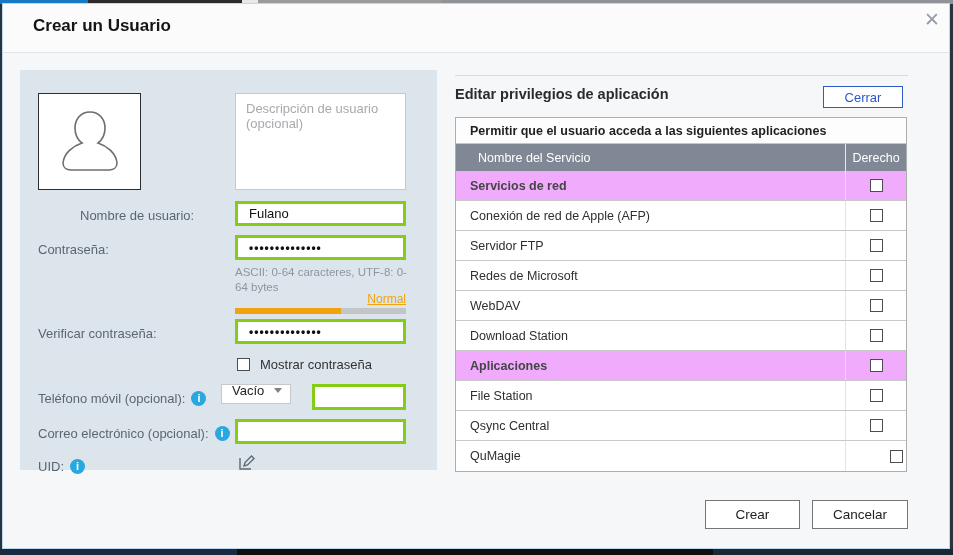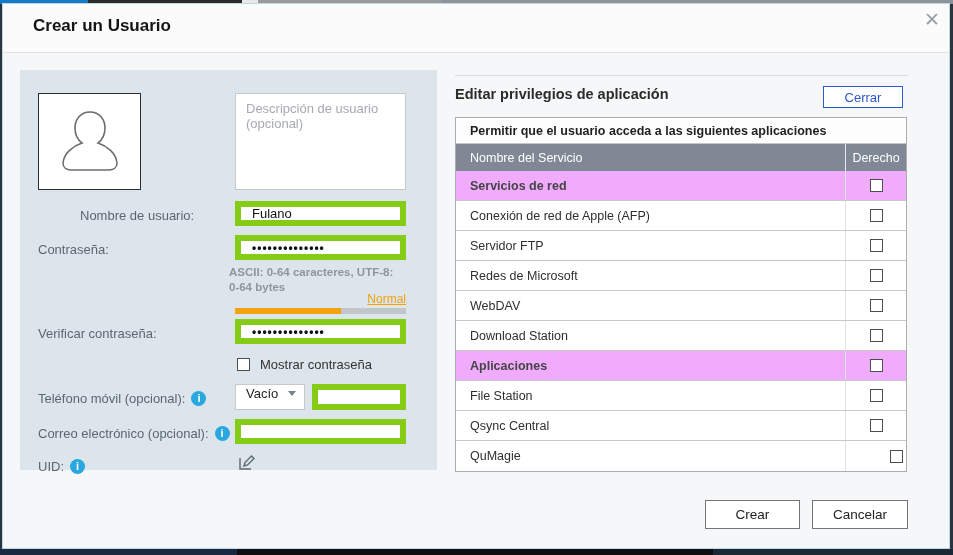--- a/index.html
+++ b/index.html
@@ -31,50 +31,50 @@
   
   .panel { left:20px; top:70px; width:417px; height:400px; background:#dde5ec; overflow:hidden; }
   .avatar-box { left:38px; top:93px; width:103px; height:97px; background:#fff; border:1px solid #2e2e2e;
                 display:flex; align-items:center; justify-content:center; }
   .lbl { left:38px; font-size:13px; color:#5c6670; white-space:nowrap; }
   .lbl .txt { vertical-align:middle; }
   textarea.desc { left:235px; top:93px; width:171px; height:97px; border:1px solid #c8c8c8;
                   resize:none; padding:7px 10px; font-family:"Liberation Sans",sans-serif;
                   font-size:13px; color:#333; background:#fff; }
   textarea.desc::placeholder { color:#a6aaae; }
-  input.fld { width:171px; height:25px; border:6px solid #84cc16; background:#fff;
+  input.fld { width:171px; height:25px; border:3px solid #84cc16; background:#fff;
               padding:0 11px; font-size:13px; color:#111; font-family:"Liberation Sans",sans-serif; }
   input.pwd { font-weight:bold; letter-spacing:1px; font-size:12px; }
-  .hint { left:229px; top:265px; width:172px; font-size:11.5px; line-height:1.3; color:#8d969e;font-weight:bold; }
+  .hint { left:235px; top:265px; width:172px; font-size:11.5px; line-height:1.3; color:#8d969e; }
   .strength-label { left:235px; top:292px; width:171px; text-align:right; font-size:12px; color:#f0a30a;text-decoration:underline; }
   .strength-track { left:235px; top:308px; width:171px; height:6px; background:#c2c6c9; }
   .strength-fill { height:6px; background:#f2a20d; }
   .cbox { width:13px; height:13px; background:#fff; border:1px solid #4d4d4d; display:inline-block; }
   .cb-label { font-size:13px; color:#333; }
   .info-icon { display:inline-block; width:15px; height:15px; border-radius:50%; background:#29a8e0;
                color:#fff; font-size:11px; font-weight:bold; text-align:center; line-height:15px;
                vertical-align:middle; margin-left:6px; font-style:normal; }
-  .select { left:235px; top:384px; width:70px; height:26px; background:#fff; border:1px solid #c8c8c8;
+  .select { left:221px; top:384px; width:70px; height:20px; background:#fff; border:1px solid #c8c8c8;
             font-size:13px; color:#222; display:flex; align-items:center; padding:0 8px 8px 10px;
             justify-content:space-between; cursor:pointer; }
   .chev { width:0; height:0; border-left:4px solid transparent; border-right:4px solid transparent;
           border-top:5px solid #7a828a; }
   .edit-icon { left:238px; top:454px; }
 
   
   .hrule { left:455px; top:75px; width:453px; height:1px; background:#dadada; }
   .priv-title { left:455px; top:86px; font-size:14.5px; font-weight:bold; color:#2b2b2b; }
   .btn-cerrar { left:823px; top:86px; width:80px; height:22px; background:#fff;
                 border:1px solid #2e5cc5; color:#2b57c8; font-size:13px;
                 font-family:"Liberation Sans",sans-serif; cursor:pointer; }
   .table { left:455px; top:117px; width:452px; border:1px solid #adadad; background:#fff; }
   .tcaption { height:26px; background:#fdfdfd; border-bottom:1px solid #c6c6c6; display:flex;
               align-items:center; padding-left:14px; font-size:12.5px; font-weight:bold; color:#1f1f1f; }
   .thead { height:27px; background:#7f8894; color:#fff; display:flex; font-size:12.5px; }
-  .thead .c1 { width:390px; display:flex; align-items:center; padding-left:14px;
+  .thead .c1 { width:390px; display:flex; align-items:center; padding-left:22px;
                border-right:1px solid #e8eaec; }
   .thead .c2 { flex:1; display:flex; align-items:center; justify-content:center; }
   .trow { height:30px; display:flex; border-bottom:1px solid #c9c9c9; background:#fff; }
   .trow:last-child { border-bottom:none;gap:40px; }
   .trow.group { background:#f0abfc; }
   .trow .tname { width:390px; display:flex; align-items:center; padding-left:14px;
                  font-size:12.5px; color:#2f2f2f; border-right:1px solid #e2e2e2; }
   .trow.group .tname { font-weight:bold; color:#454545; }
   .trow .tright { flex:1; display:flex; align-items:center; justify-content:center; }
 

